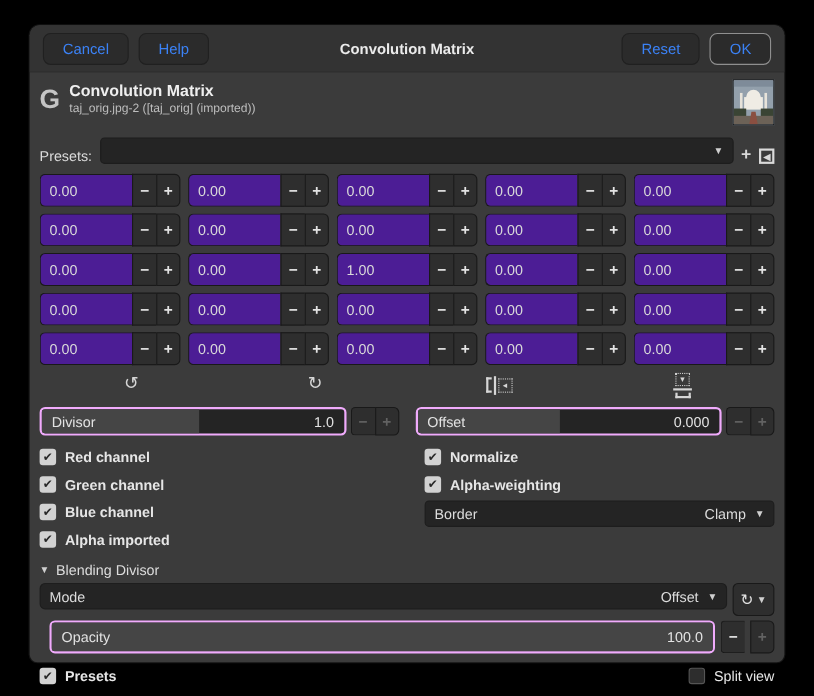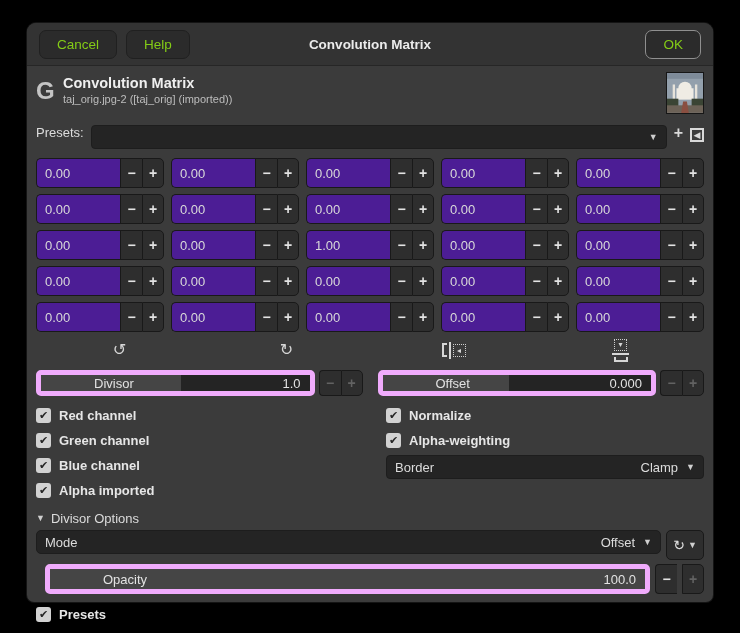--- a/index.html
+++ b/index.html
@@ -6,38 +6,38 @@
   html,body { width:740px; height:633px; background:#000; overflow:hidden;
     font-family:"Liberation Sans","DejaVu Sans",sans-serif; }
   .window { position:absolute; left:27px; top:23px; width:686px; height:579px;
     background:#3b3b3b; border-radius:9px 9px 7px 7px; box-shadow:0 0 0 1px #141414; }
 
   
   .titlebar { position:relative; height:43px; background:#333333; border-bottom:1px solid #262626;
     border-radius:9px 9px 0 0; display:flex; align-items:center; padding:0 12px; }
   .tb-title { position:absolute; left:0; right:0; text-align:center; color:#ebebeb;
     font-size:13.5px; font-weight:bold; pointer-events:none; }
-  .tb-btn { background:#2b2b2b; border:1px solid #202020; border-radius:7px; color:#84cc16;
+  .tb-btn { background:#2b2b2b; border:1px solid #202020; border-radius:7px; color:#3b82f6;
     font-size:13.5px; padding:5px 17px; height:29px; cursor:default; z-index:2;
     font-family:inherit; }
   .tb-btn + .tb-btn { margin-left:9px;text-align:center; }
   .tb-spacer { flex:1; }
   .tb-btn.default { border-color:#8f8f8f; }
 
   
   .body { padding:6px 9px 0 9px; color:#dcdcdc; }
 
   .header { display:flex; align-items:flex-start; height:46px; }
   .logo { width:27px; font-size:24px; font-weight:bold; color:#c4c4c4; line-height:38px; }
   .header-text { flex:1; padding-top:3px; }
   .h-title { font-size:14.5px; font-weight:bold; color:#efefef; }
   .h-sub { font-size:11px; color:#bdbdbd; margin-top:2px; }
   .thumb { width:38px; height:42px; border:1px solid #161616; background:#8d99a5; }
 
-  .presets-row { display:flex; align-items:flex-start; height:24px; margin-top:7px; gap:7px; }
+  .presets-row { display:flex; align-items:flex-end; height:24px; margin-top:7px; gap:7px; }
   .presets-label { font-size:13px; color:#dcdcdc; }
   .combo { flex:1; height:24px; background:#242424; border:1px solid #1d1d1d; border-radius:4px;
     display:flex; align-items:center; padding:0 8px; font-size:13px; color:#dcdcdc; }
   .combo .spacer { flex:1; }
   .arrow { font-size:9px; color:#cfcfcf; }
   .icon-btn { color:#d9d9d9; font-size:16px; font-weight:bold; background:none; border:none;
     line-height:16px; cursor:default; font-family:inherit; }
   .menu-box { display:inline-flex; width:14px; height:14px; border:2px solid #d9d9d9;
     align-items:center; justify-content:center; font-size:9px; color:#d9d9d9; }
 
@@ -66,22 +66,22 @@
     display:flex; align-items:center; justify-content:center; color:#d6d6d6; }
   .fv { display:flex; flex-direction:column; align-items:center; gap:2px; }
   .fv-top { width:13px; height:12px; border:1px dotted #cfcfcf; font-size:8px;
     display:flex; align-items:center; justify-content:center; color:#d6d6d6; }
   .fv-bar { height:2px; width:17px; background:#d6d6d6; }
   .fv-bot { height:5px; width:14px; border:2px solid #d6d6d6; border-top:none; }
 
   
   .scales { margin-top:8px; display:flex; gap:15px; }
   .scale-group { flex:1; display:flex; height:26px; }
-  .spinscale { flex:1; position:relative; background:#242424; border:5px solid #f0abfc;
-    border-radius:5px; overflow:hidden; display:flex; align-items:center; font-size:13px;padding-left:44px; }
+  .spinscale { flex:1; position:relative; background:#242424; border:2px solid #f0abfc;
+    border-radius:5px; overflow:hidden; display:flex; align-items:center; font-size:13px; }
   .ss-fill { position:absolute; left:0; top:0; bottom:0; background:#454545; }
   .ss-label { position:relative; padding-left:9px; color:#e2e2e2; }
   .ss-spacer { flex:1; }
   .ss-value { position:relative; padding-right:9px; color:#e2e2e2; }
   .scale-group .spin { margin-left:0; }
   .scale-group .spin.minus { border-radius:4px 0 0 4px; margin-left:4px; border-right:none; }
 
   
   .opts { margin-top:7px; display:flex; }
   .opts-left { width:350px; }
@@ -114,20 +114,21 @@
 </head>
 <body>
 
 <div class="window">
 
   <div class="titlebar">
     <div class="tb-title">Convolution Matrix</div>
     <button class="tb-btn">Cancel</button>
     <button class="tb-btn">Help</button>
     <div class="tb-spacer"></div>
+    <button class="tb-btn">Reset</button>
     <button class="tb-btn default">OK</button>
   </div>
 
   <div class="body">
 
     <div class="header">
       <div class="logo">G</div>
       <div class="header-text">
         <div class="h-title">Convolution Matrix</div>
         <div class="h-sub">taj_orig.jpg-2 ([taj_orig] (imported))</div>
@@ -375,21 +376,21 @@
           <span class="combo-val">
             <span>Clamp</span>
             <span class="arrow">▼</span>
           </span>
         </div>
       </div>
     </div>
 
     <div class="expander">
       <span class="exp-tri">▼</span>
-      <span>Divisor Options</span>
+      <span>Blending Divisor</span>
     </div>
 
     <div class="blend-row">
       <div class="combo">
         <span>Mode</span>
         <span class="spacer"></span>
         <span class="combo-val">
           <span>Offset</span>
           <span class="arrow">▼</span>
         </span>
@@ -410,16 +411,20 @@
       <button class="spin minus" style="border-radius:4px 0 0 4px; margin-left:0;">−</button>
       <button class="spin plus dis">+</button>
     </div>
 
     <div class="footer">
       <div class="check">
         <span class="box">✔</span>
         <span class="lbl">Presets</span>
       </div>
       <div class="f-spacer"></div>
+      <div class="check">
+        <span class="box off"></span>
+        <span class="lbl normal">Split view</span>
+      </div>
     </div>
 
   </div>
 </div>
 
 </body></html>

